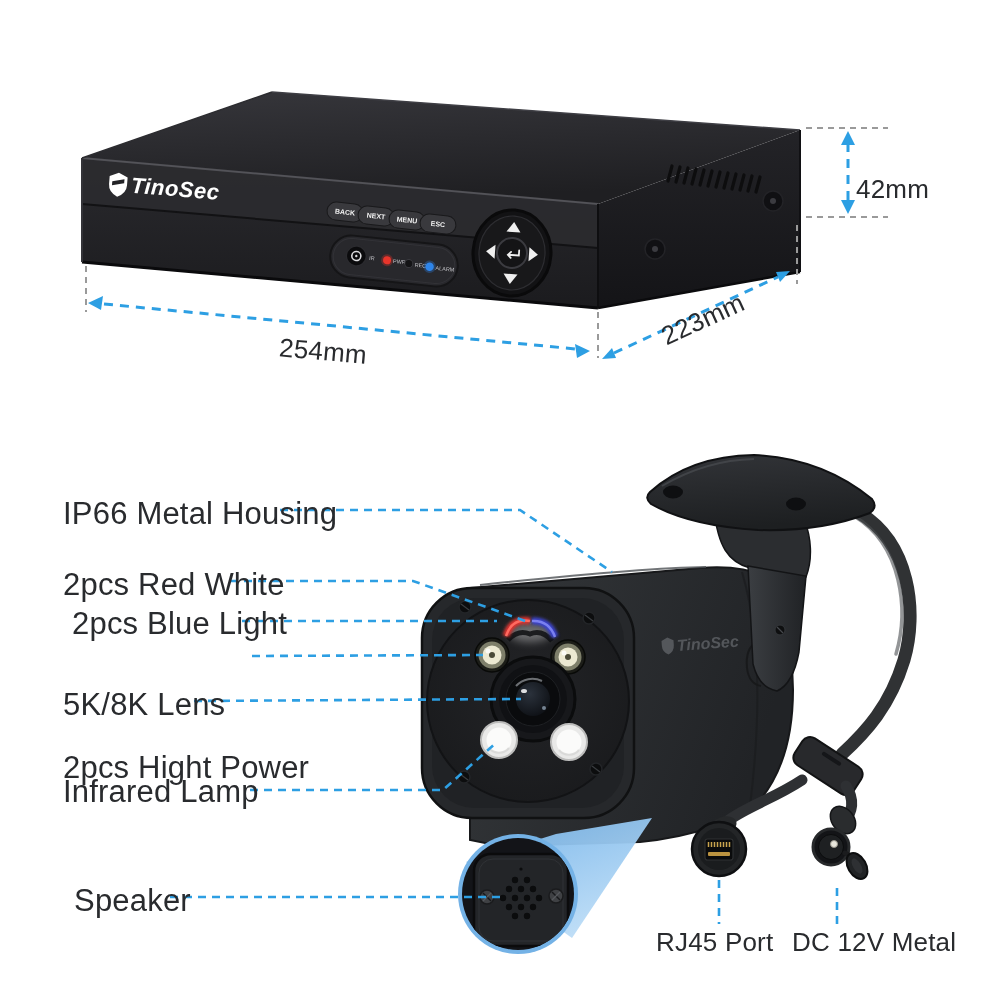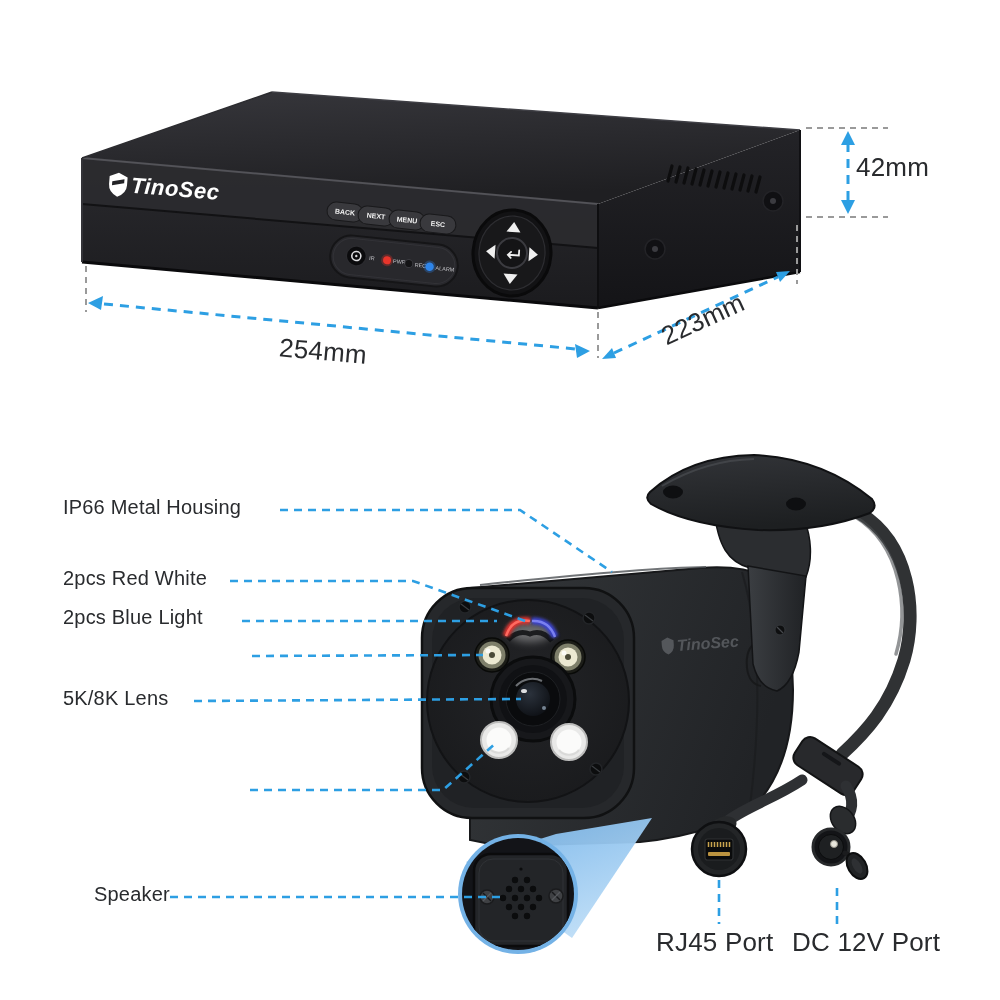--- a/index.html
+++ b/index.html
@@ -2,37 +2,37 @@
 <html><head>
 <meta charset="utf-8">
 <style>
   html,body{margin:0;padding:0;background:#ffffff;}
   #stage{
     position:relative;width:1000px;height:1000px;background:#ffffff;
     font-family:"Liberation Sans", sans-serif;overflow:hidden;
   }
   #art{position:absolute;left:0;top:0;}
   .lbl{
-    position:absolute;color:#292b2e;font-size:20px;font-weight:500;
+    position:absolute;color:#292b2e;font-size:31px;font-weight:500;
     white-space:nowrap;letter-spacing:0.2px;
   }
   .lbl.port{font-size:26px;}
   .lbl.dim{font-size:26px;font-weight:500;}
   #lbl-ip66{left:63px;top:496px;}
   #lbl-red{left:63px;top:567px;}
-  #lbl-blue{left:63px;top:606px;}
+  #lbl-blue{left:72px;top:606px;}
   #lbl-white{left:63px;top:642px;}
   #lbl-lens{left:63px;top:687px;}
   #lbl-ir{left:63px;top:756px;line-height:24px;}
-  #lbl-speaker{left:74px;top:883px;margin-left:20px;}
+  #lbl-speaker{left:74px;top:883px;}
   #lbl-rj45{left:656px;top:927px;}
   #lbl-dc{left:792px;top:927px;}
   #lbl-254{left:258px;top:336px;width:130px;text-align:center;transform:rotate(5deg);}
   #lbl-223{left:642px;top:304px;width:122px;text-align:center;transform:rotate(-24.5deg);}
-  #lbl-42{left:856px;top:152px;}
+  #lbl-42{left:856px;top:174px;}
   svg text{font-family:"Liberation Sans", sans-serif;}
 </style>
 </head>
 <body>
 
 <div id="stage">
 
 <svg id="art" width="1000" height="1000" viewBox="0 0 1000 1000">
   <defs>
     <linearGradient id="gTop" x1="0" y1="0" x2="0.25" y2="1">
@@ -369,20 +369,24 @@
     <path d="M170,897 L505,897"></path>
     <path d="M719,880 L719,924"></path>
     <path d="M837,888 L837,924"></path>
   </g>
 </svg>
 
 <div class="lbl" id="lbl-ip66">IP66 Metal Housing</div>
 <div class="lbl" id="lbl-red">2pcs Red White</div>
 <div class="lbl" id="lbl-blue">2pcs Blue Light</div>
 <div class="lbl" id="lbl-lens">5K/8K Lens</div>
+<div class="lbl" id="lbl-ir">
+  <span style="display:block">2pcs Hight Power</span>
+  <span style="display:block">Infrared Lamp</span>
+</div>
 <div class="lbl" id="lbl-speaker">Speaker</div>
 <div class="lbl port" id="lbl-rj45">RJ45 Port</div>
-<div class="lbl port" id="lbl-dc">DC 12V Port</div>
+<div class="lbl port" id="lbl-dc">DC 12V Metal</div>
 <div class="lbl dim" id="lbl-254">254mm</div>
 <div class="lbl dim" id="lbl-223">223mm</div>
 <div class="lbl dim" id="lbl-42">42mm</div>
 
 </div>
 
 </body></html>

